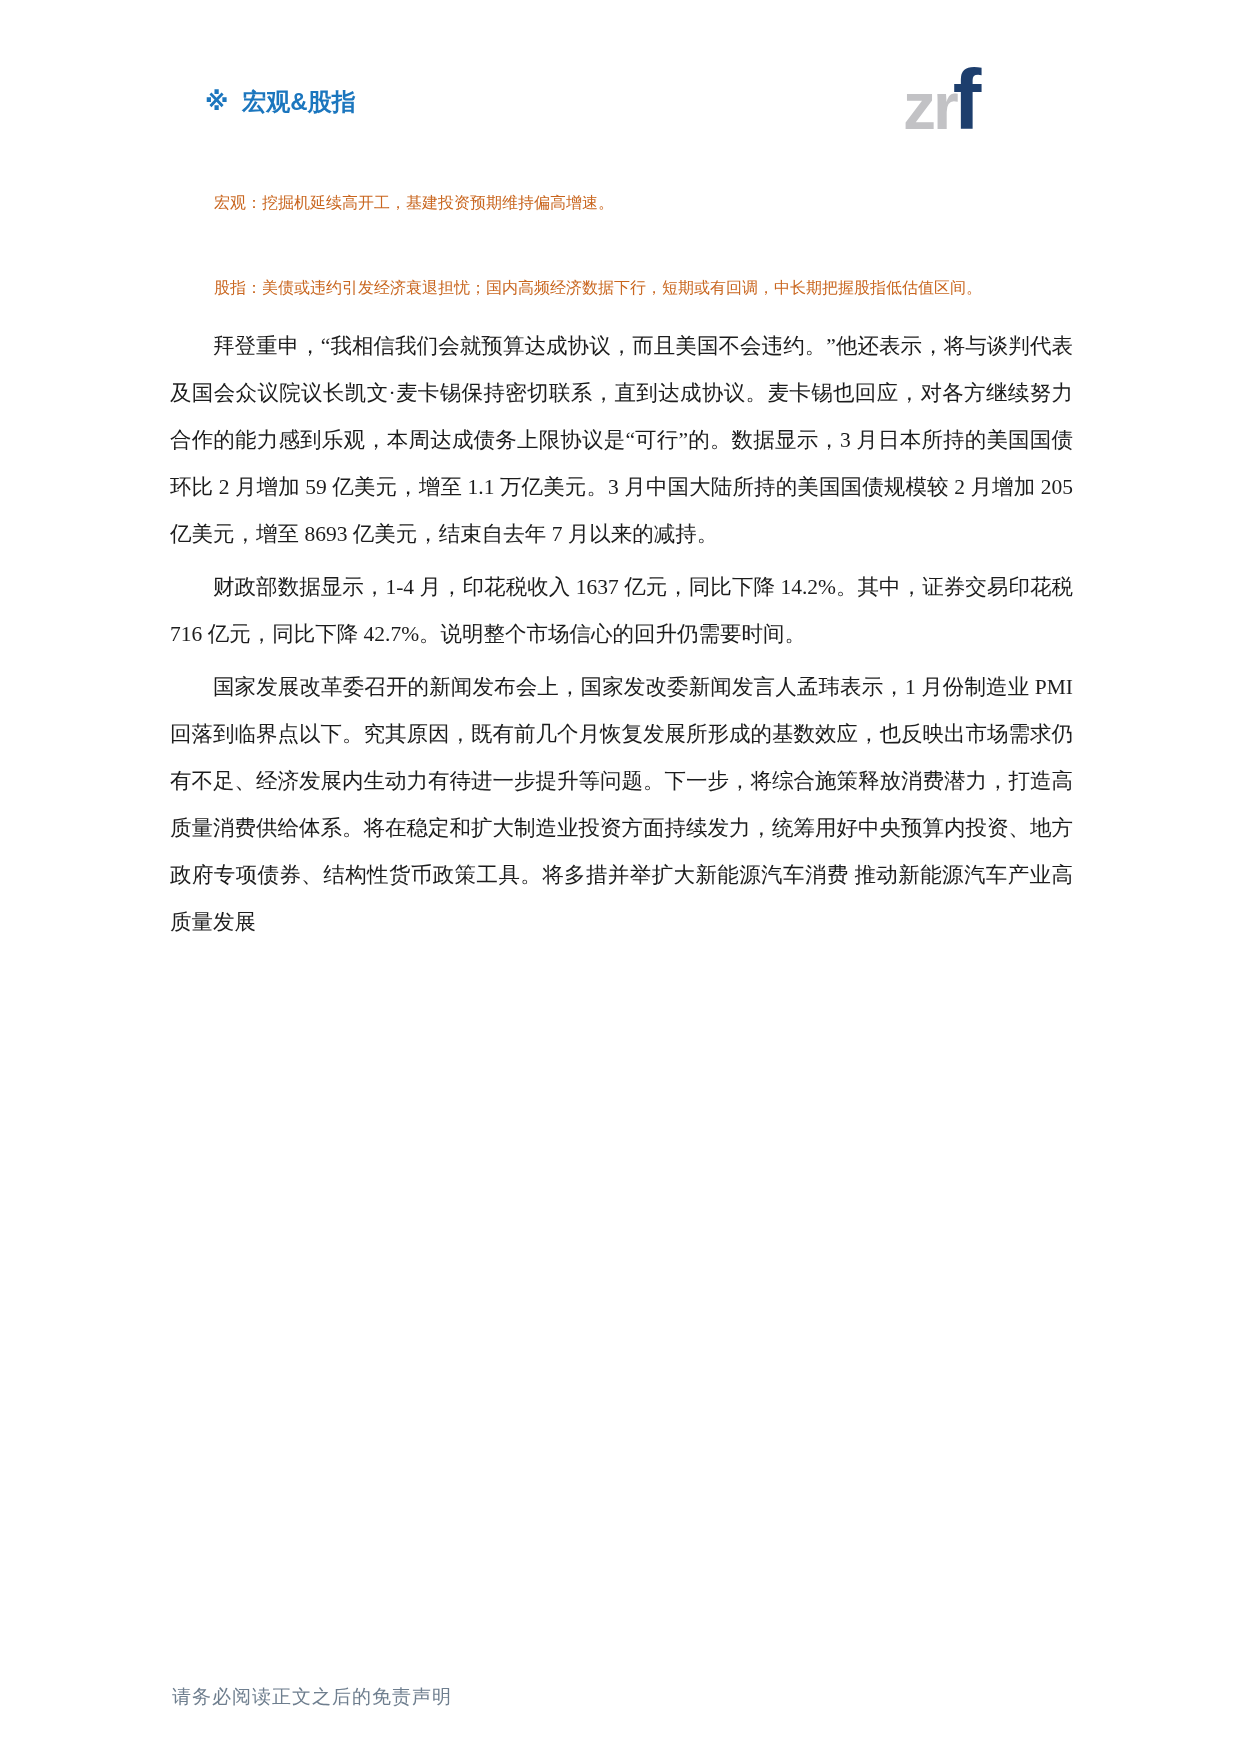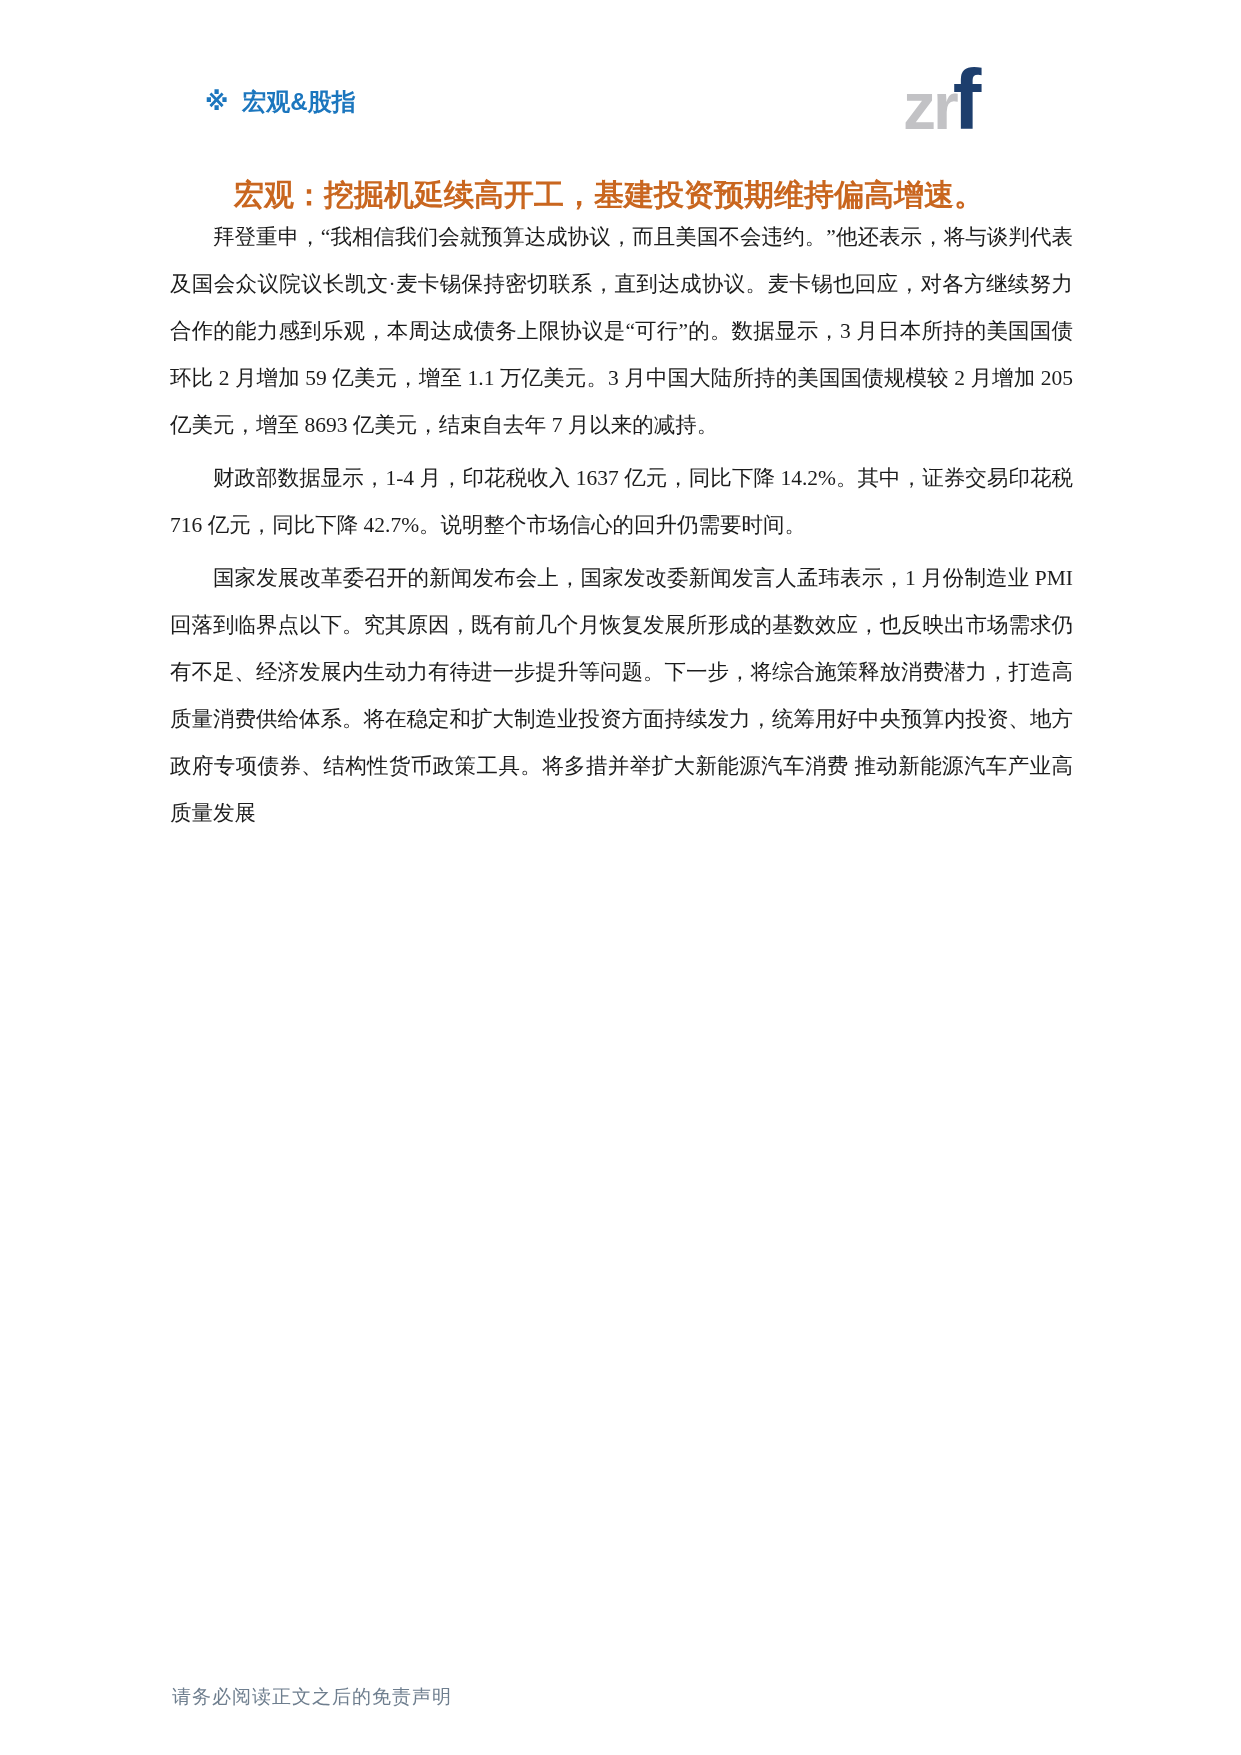--- a/index.html
+++ b/index.html
@@ -37,22 +37,22 @@
   }
   .logo-cn{font-size:29px;font-weight:bold;letter-spacing:1.5px;line-height:1.1;white-space:nowrap;}
   .logo-en{font-size:11.5px;font-weight:bold;letter-spacing:0.8px;margin-top:3px;white-space:nowrap;}
   
   .content{
     position:absolute;left:170px;top:176px;width:903px;
     font-size:21.5px;line-height:47px;
     text-align:justify;
   }
   .heading{
-    margin:4px;
-    font-size:30px;font-weight:bold;color:#c9661f;
+    margin:12px;
+    font-size:16px;font-weight:normal;color:#c9661f;
     line-height:30px;text-indent:2em;
     text-align:left;
   }
   .heading.second{
     margin-top:46px;line-height:47px;text-align:justify;
   }
   .content p{
     margin:0;text-indent:2em;
   }
   .content p.first{margin-top:22px;}
@@ -78,20 +78,21 @@
   <div class="logo">
     <div class="logo-zrf">
       <span class="logo-zr">zr</span>
         <span class="logo-f">f</span>
     </div>
   </div>
 
   <div class="content">
     <h2 class="heading">宏观：挖掘机延续高开工，基建投资预期维持偏高增速。</h2>
 
+    <h2 class="heading second">股指：美债或违约引发经济衰退担忧；国内高频经济数据下行，短期或有回调，中长期把握股指低估值区间。</h2>
     <p>拜登重申，“我相信我们会就预算达成协议，而且美国不会违约。”他还表示，将与谈判代表及国会众议院议长凯文·麦卡锡保持密切联系，直到达成协议。麦卡锡也回应，对各方继续努力合作的能力感到乐观，本周达成债务上限协议是“可行”的。数据显示，3 月日本所持的美国国债环比 2 月增加 59 亿美元，增至 1.1 万亿美元。3 月中国大陆所持的美国国债规模较 2 月增加 205 亿美元，增至 8693 亿美元，结束自去年 7 月以来的减持。</p>
     <p>财政部数据显示，1-4 月，印花税收入 1637 亿元，同比下降 14.2%。其中，证券交易印花税 716 亿元，同比下降 42.7%。说明整个市场信心的回升仍需要时间。</p>
     <p>国家发展改革委召开的新闻发布会上，国家发改委新闻发言人孟玮表示，1 月份制造业 PMI 回落到临界点以下。究其原因，既有前几个月恢复发展所形成的基数效应，也反映出市场需求仍有不足、经济发展内生动力有待进一步提升等问题。下一步，将综合施策释放消费潜力，打造高质量消费供给体系。将在稳定和扩大制造业投资方面持续发力，统筹用好中央预算内投资、地方政府专项债券、结构性货币政策工具。将多措并举扩大新能源汽车消费 推动新能源汽车产业高质量发展</p>
   </div>
 
   <div class="footer">请务必阅读正文之后的免责声明</div>
 
 </div>
 
 </body></html>

